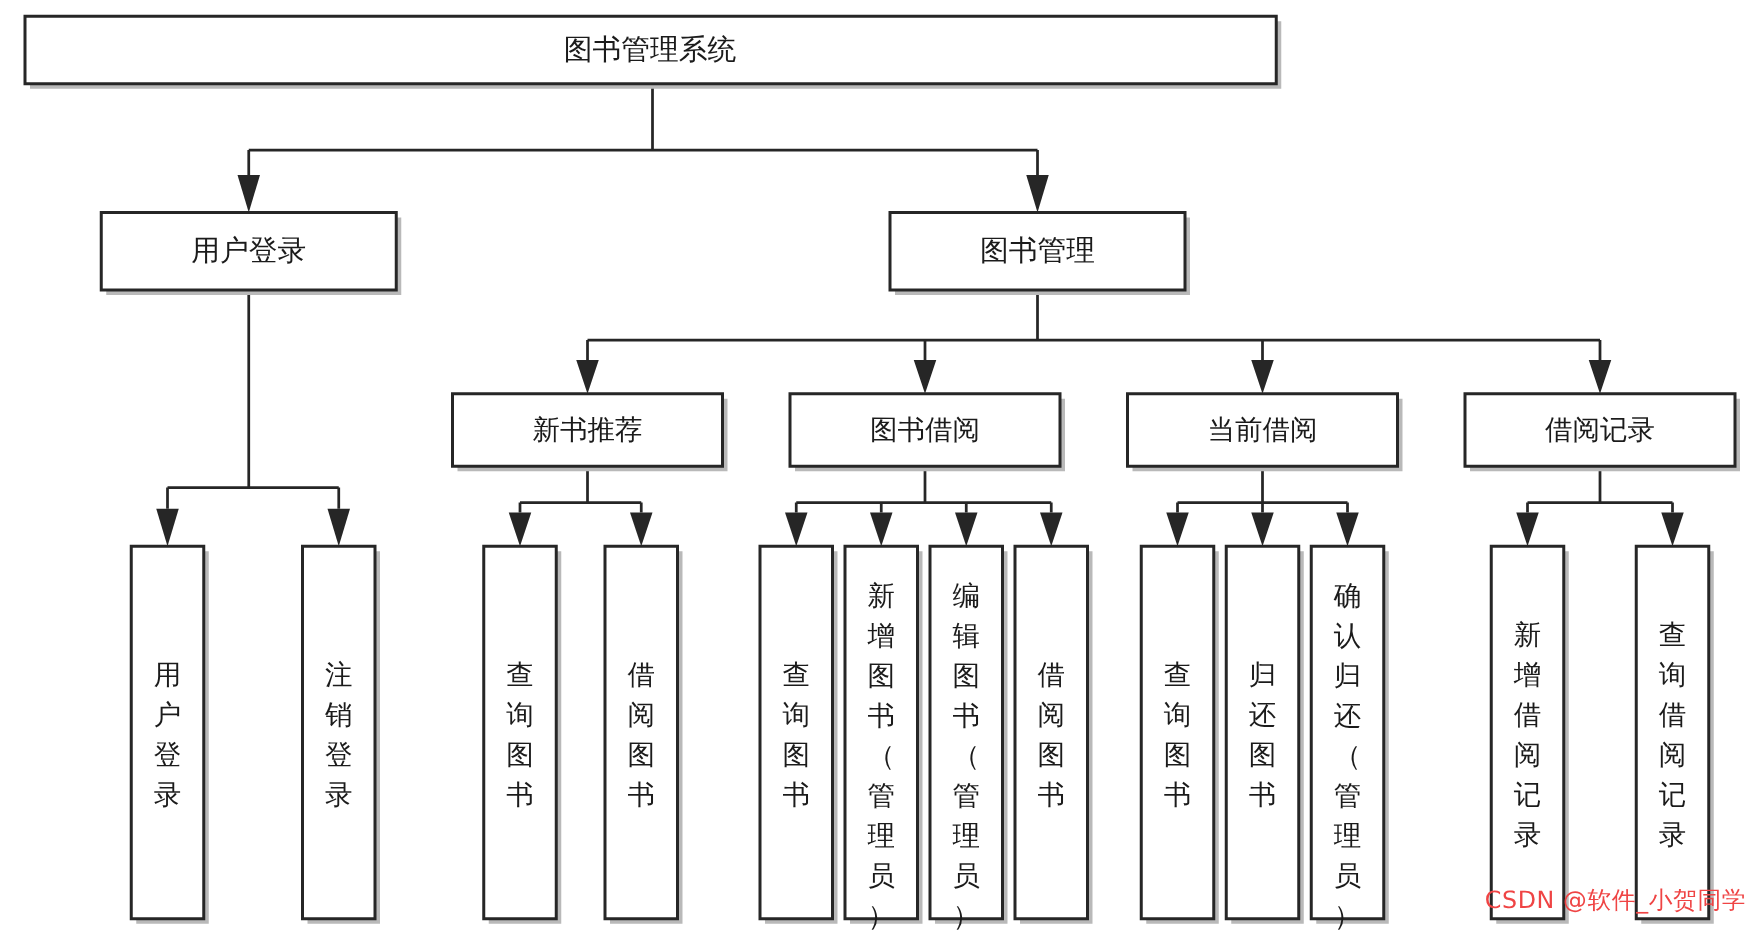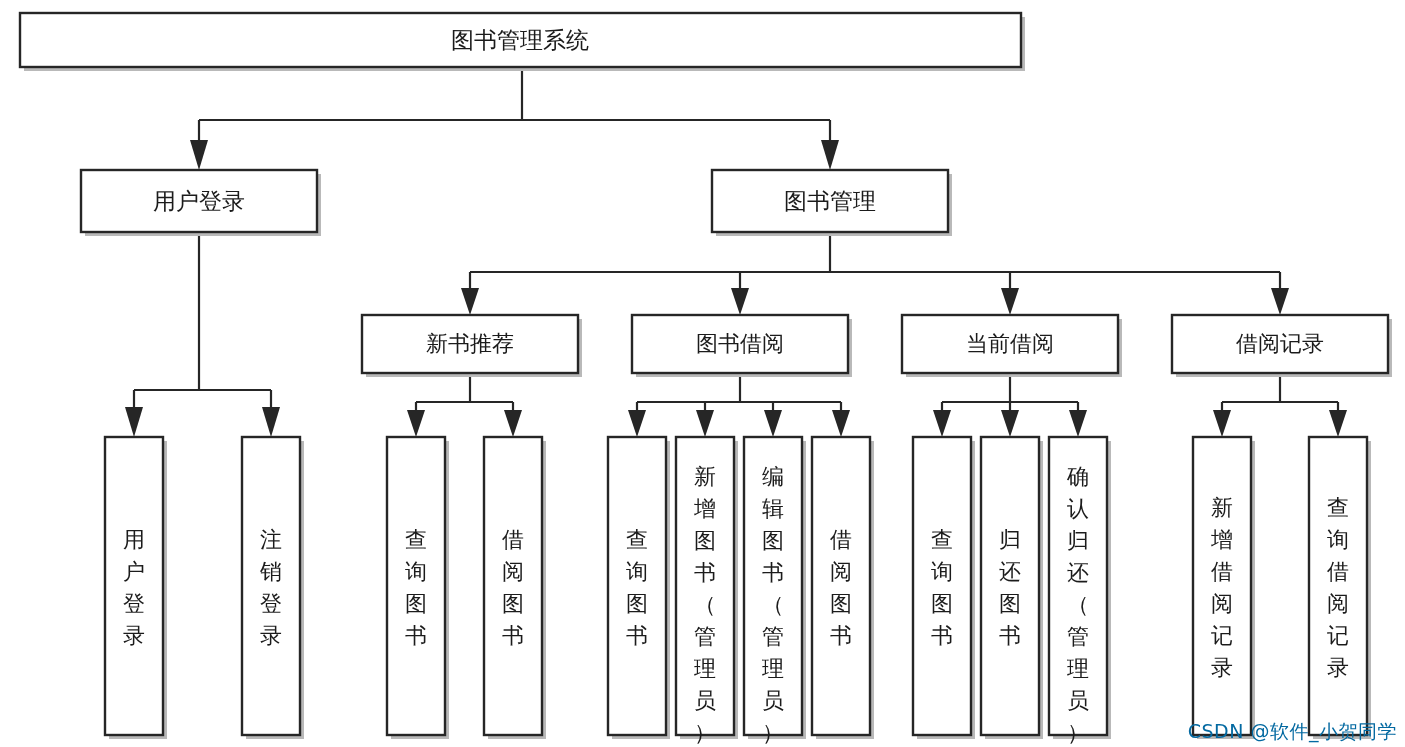--- a/index.html
+++ b/index.html
@@ -50,24 +50,24 @@
     stroke-width: 2.2;
     fill: none;
   }
   .arrow-head {
     fill: #262626;
     stroke: none;
   }
   .watermark {
     position: absolute;
     right: 8px;
-    bottom: 2px;
+    bottom: 14px;
     font-family: "DejaVu Sans", "Liberation Sans", sans-serif;
     font-size: 19px;
-    color: #0369a1;
+    color: #ef4444;
     white-space: nowrap;
     letter-spacing: 0.5px;
   }
 </style>
 </head>
 <body>
 
 <svg id="diagram" viewBox="0 0 1405 747">
 
   <g>

